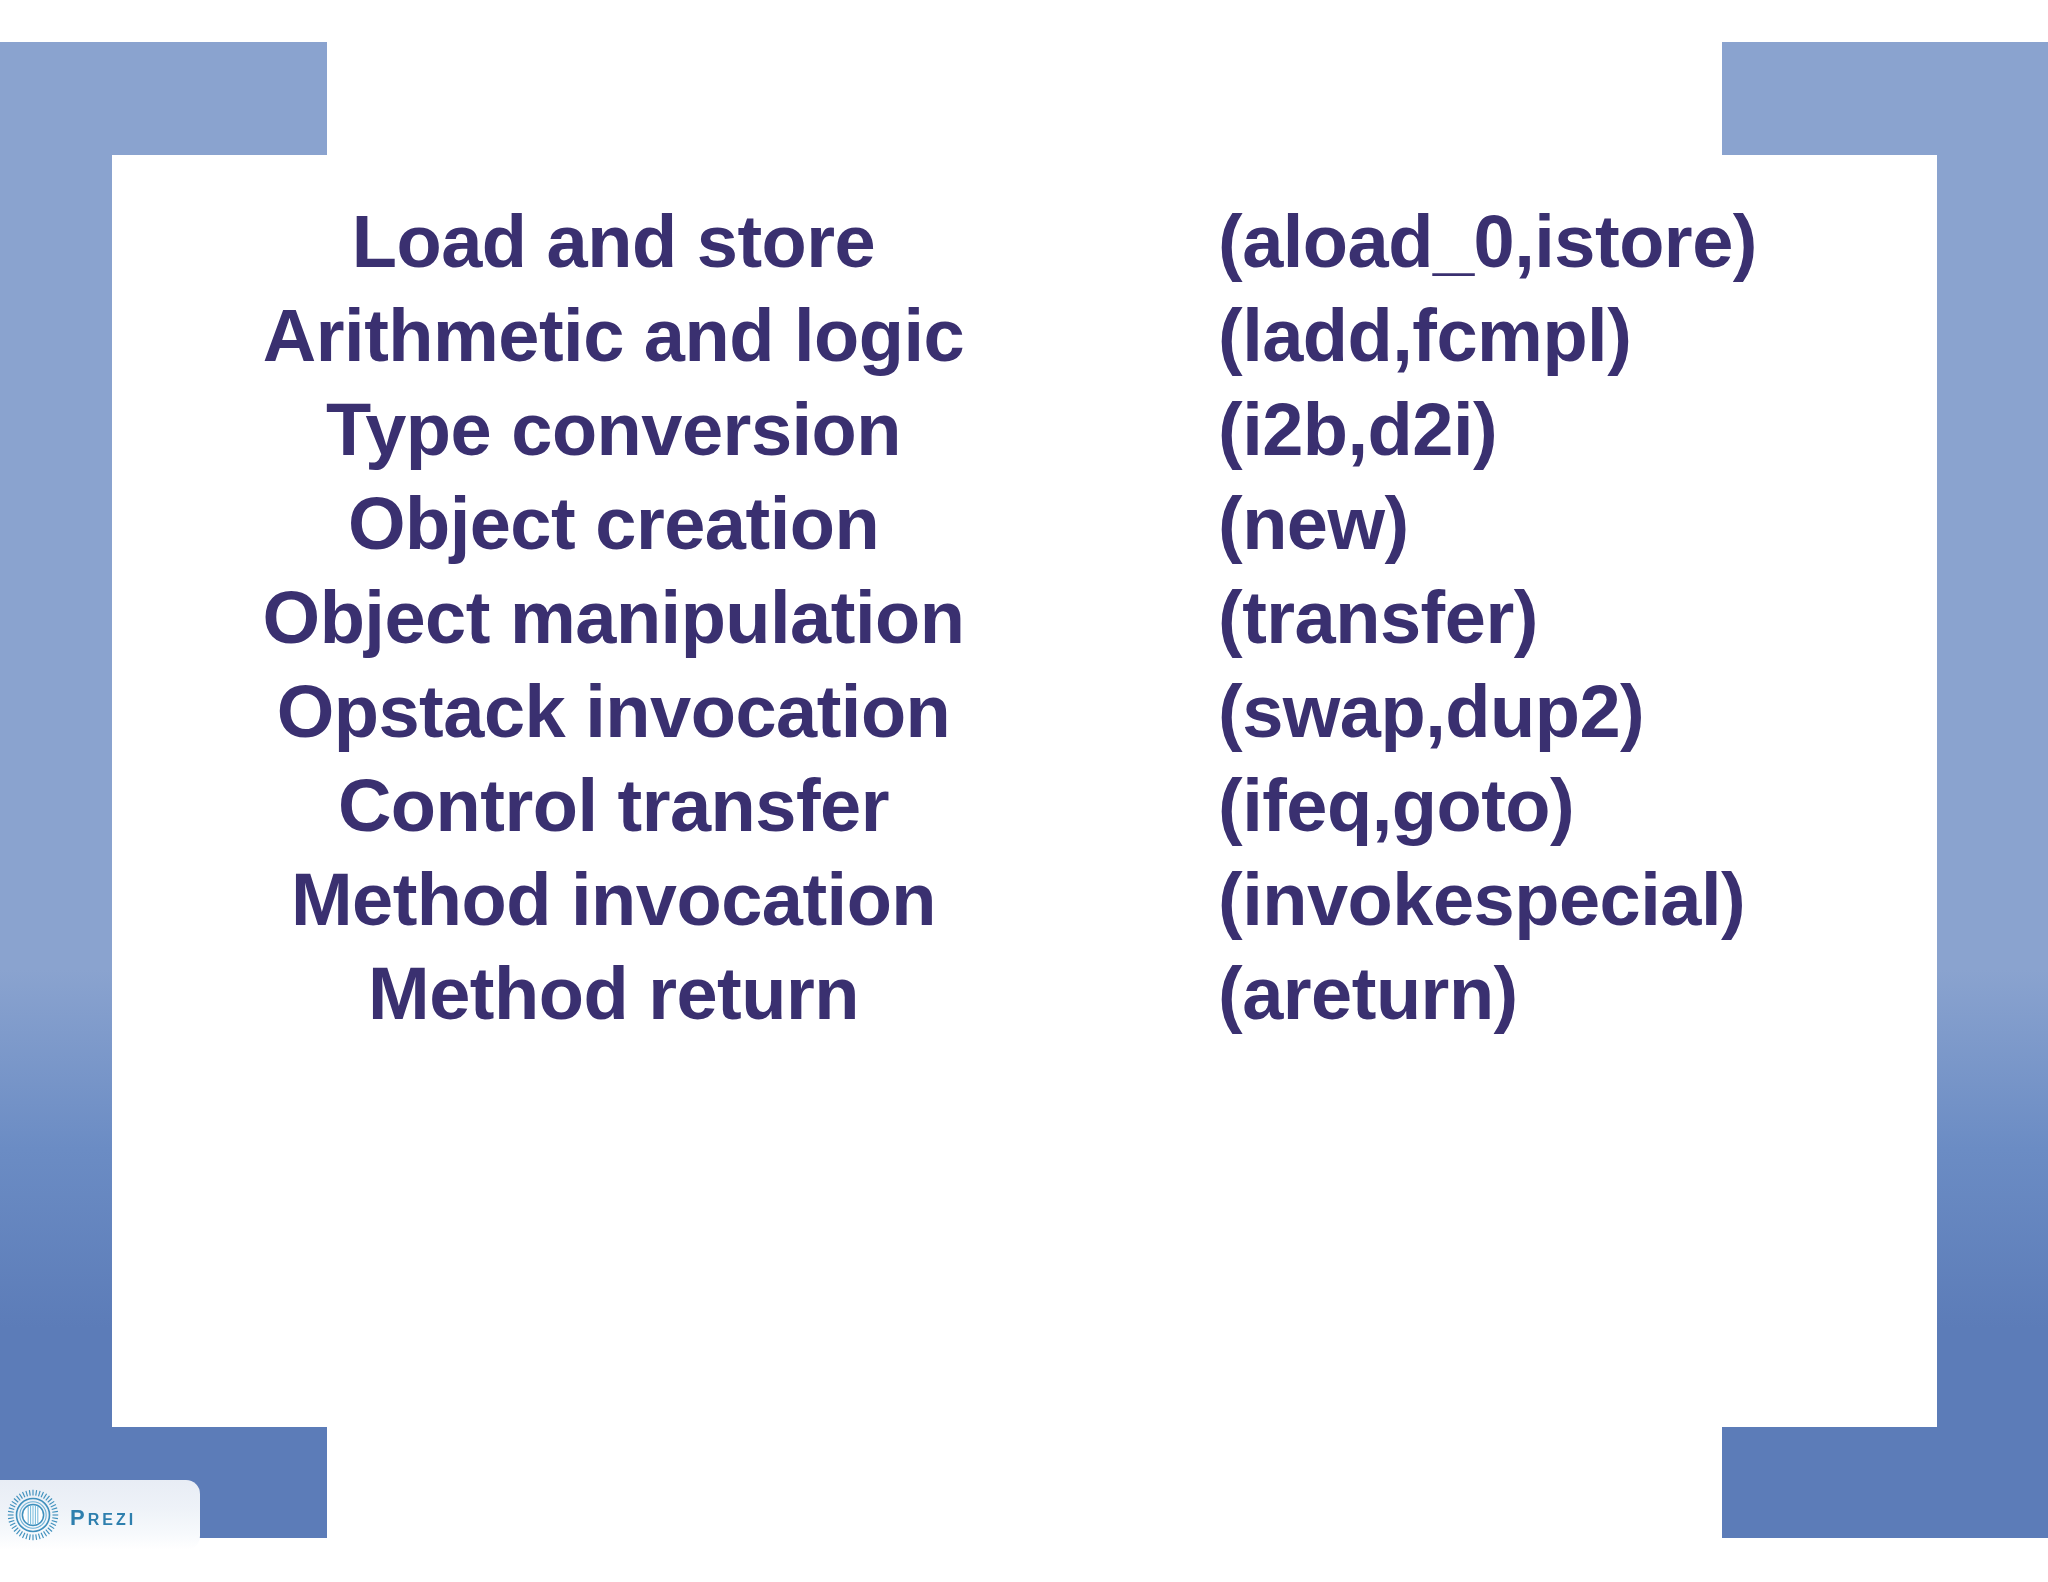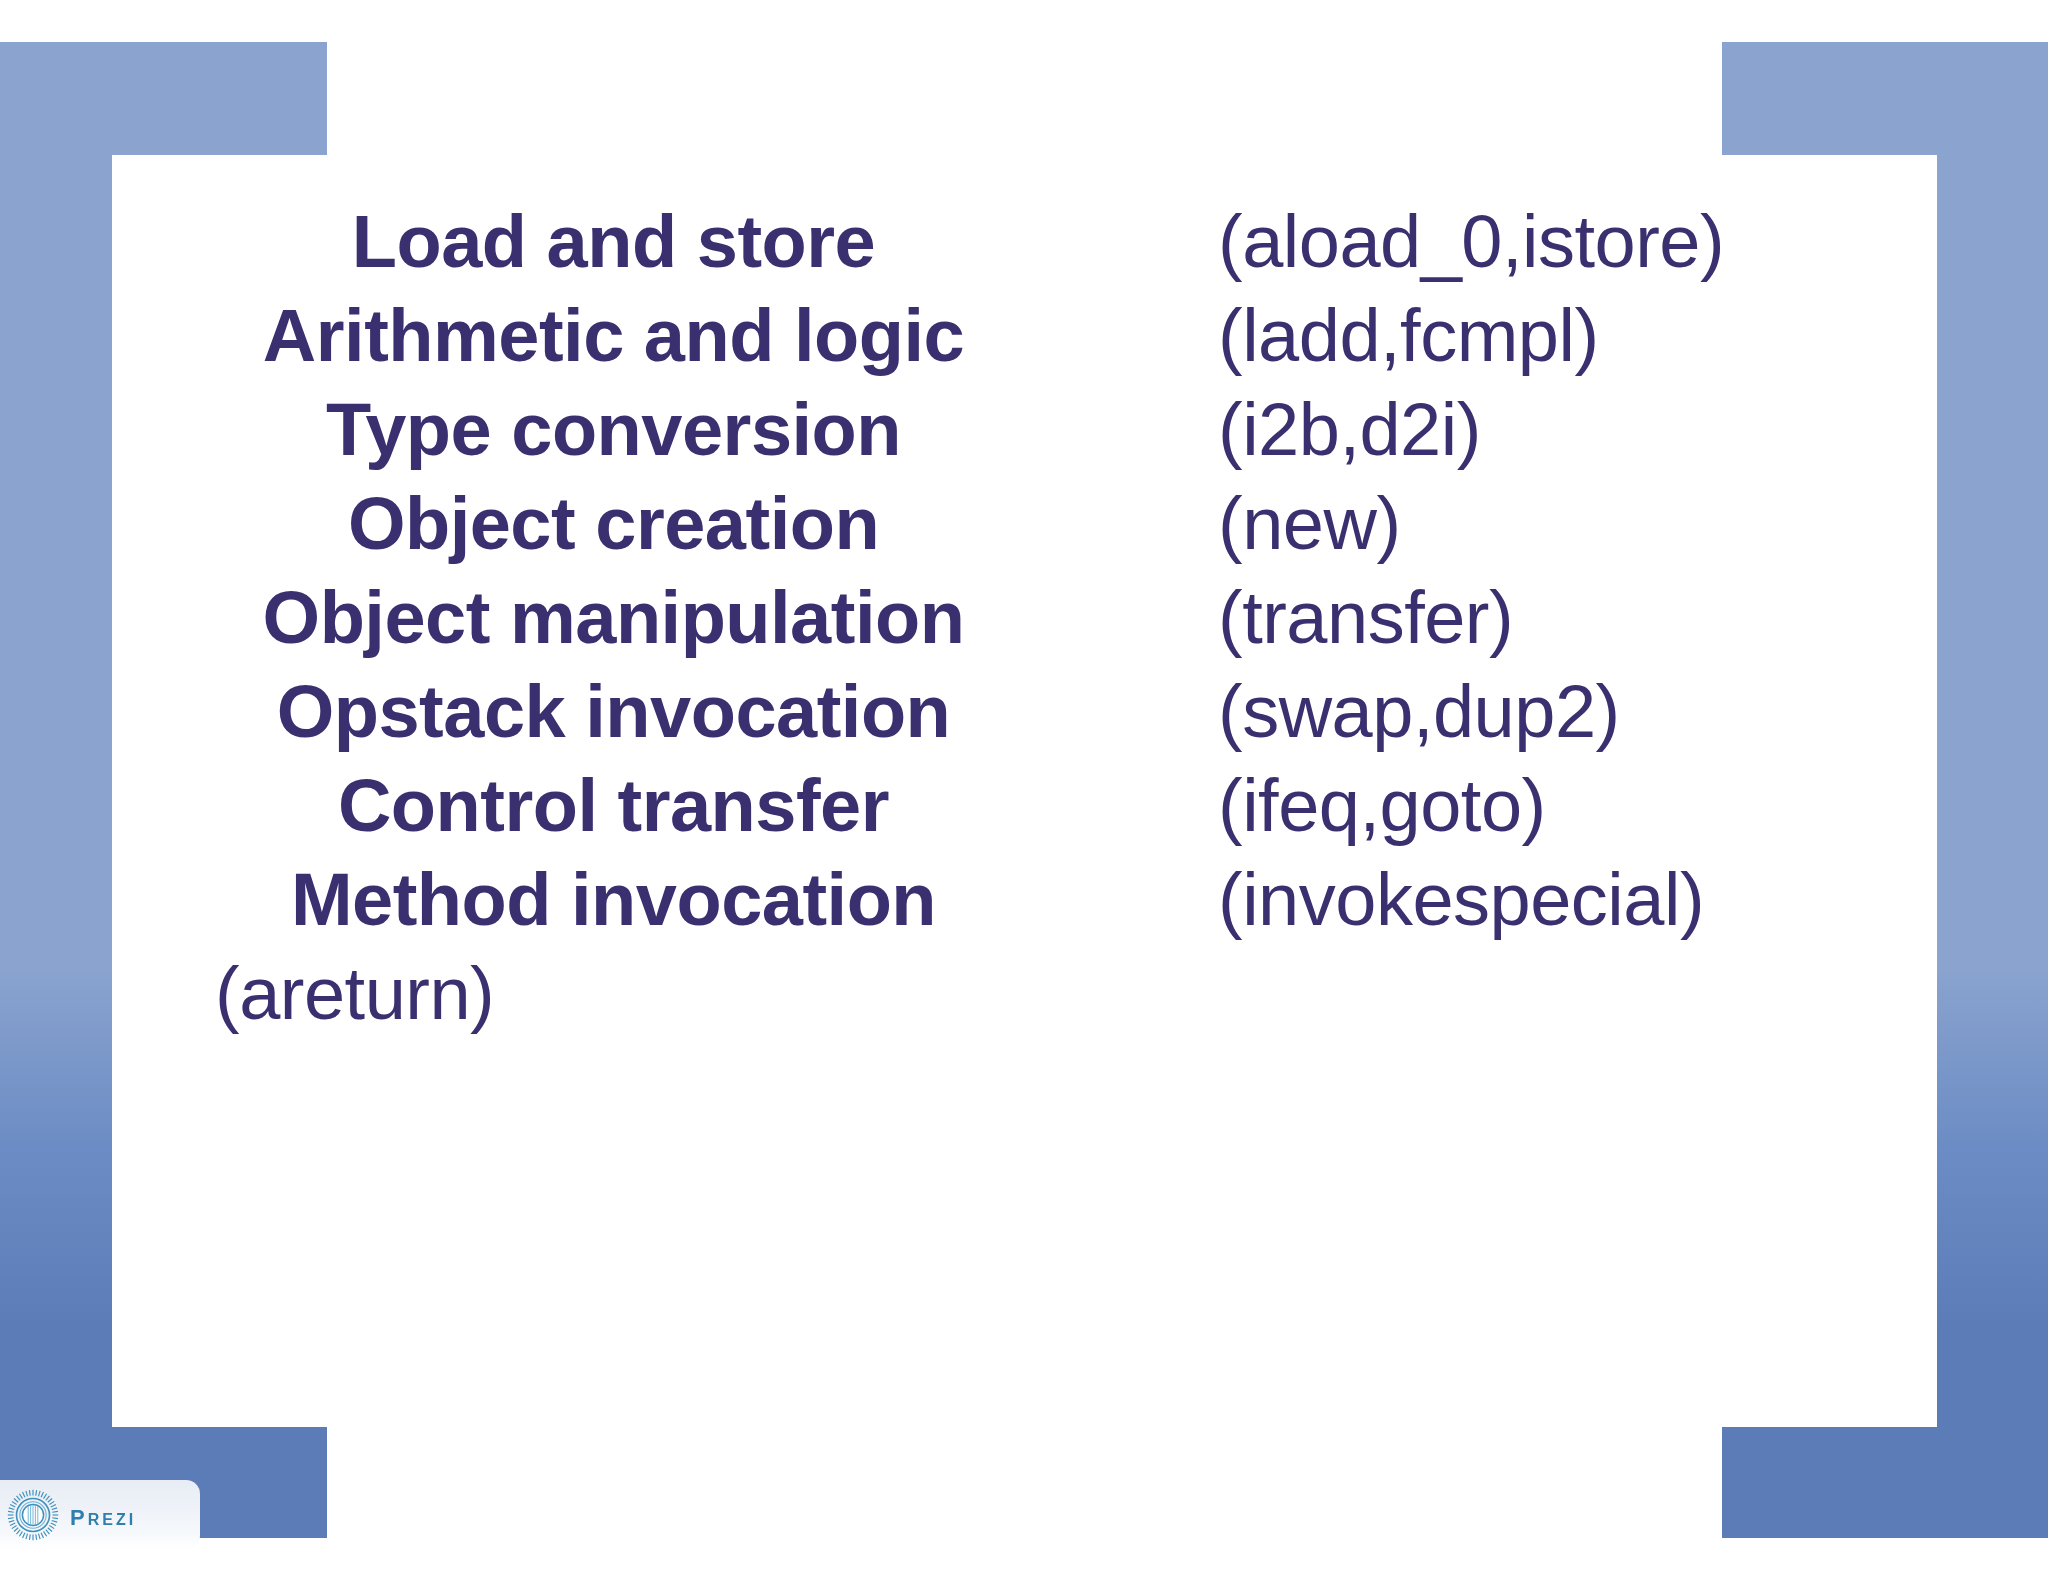--- a/index.html
+++ b/index.html
@@ -87,21 +87,21 @@
 
   .cell-gap {
     width: 103px;
   }
 
   .cell-right {
     flex: 1;
     text-align: left;
     color: #3a3070;
     font-size: 74px;
-    font-weight: 400;
+    font-weight: 700;
     letter-spacing: -0.5px;
     white-space: nowrap;
     font-stretch: condensed;
   }
 
   
   #prezi-badge {
     position: absolute;
     left: -10px;
     top: 1480px;
@@ -186,20 +186,21 @@
           <div class="cell-left">Control transfer</div>
           <div class="cell-gap"></div>
           <div class="cell-right">(ifeq,goto)</div>
         </div>
         <div class="row">
           <div class="cell-left">Method invocation</div>
           <div class="cell-gap"></div>
           <div class="cell-right">(invokespecial)</div>
         </div>
         <div class="row">
+          <div class="cell-left">Method return</div>
           <div class="cell-gap"></div>
           <div class="cell-right">(areturn)</div>
         </div>
       </div>
   </div>
 
   <div id="prezi-badge">
     <span id="prezi-mark">
       <svg viewBox="0 0 54 54" width="54" height="54" aria-hidden="true">
         <g stroke="#3f90bd" stroke-width="1.15" fill="none">

